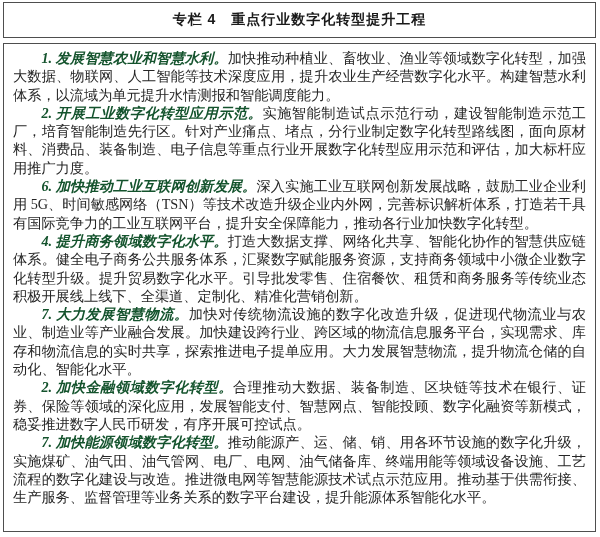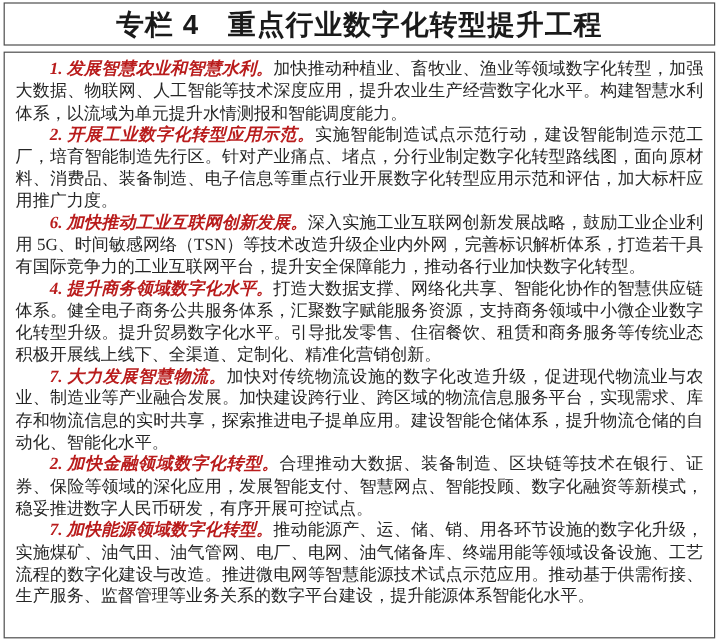--- a/index.html
+++ b/index.html
@@ -22,21 +22,21 @@
     top: 2px;
   }
   .panel-title {
     border: 1px solid #4e4e4e;
     height: 34px;
     display: flex;
     align-items: center;
     justify-content: center;
     font-family: "Liberation Sans", "DejaVu Sans", sans-serif;
     font-weight: bold;
-    font-size: 23px;
+    font-size: 14px;
     letter-spacing: 1px;
     color: #1a1a1a;
     background: #ffffff;
   }
   .panel-body {
     margin-top: 5px;
     border: 1px solid #4e4e4e;
     background: #ffffff;
     padding: 5px 9px 6px 9px;
     height: 476px;
@@ -48,31 +48,31 @@
     text-indent: 2em;
     text-align: justify;
     text-justify: inter-ideograph;
     font-size: 14.2px;
     line-height: 18.3px;
     color: #262626;
   }
   .lead {
     font-style: italic;
     font-weight: 600;
-    color: #b91c1c;
+    color: #14532d;
   }
 </style>
 </head>
 <body>
 
 <div class="panel">
   <div class="panel-title">专栏 4　重点行业数字化转型提升工程</div>
 
   <div class="panel-body">
     <p><span class="lead">1. 发展智慧农业和智慧水利。</span><span>加快推动种植业、畜牧业、渔业等领域数字化转型，加强大数据、物联网、人工智能等技术深度应用，提升农业生产经营数字化水平。构建智慧水利体系，以流域为单元提升水情测报和智能调度能力。</span></p>
     <p><span class="lead">2. 开展工业数字化转型应用示范。</span><span>实施智能制造试点示范行动，建设智能制造示范工厂，培育智能制造先行区。针对产业痛点、堵点，分行业制定数字化转型路线图，面向原材料、消费品、装备制造、电子信息等重点行业开展数字化转型应用示范和评估，加大标杆应用推广力度。</span></p>
     <p><span class="lead">6. 加快推动工业互联网创新发展。</span><span>深入实施工业互联网创新发展战略，鼓励工业企业利用 5G、时间敏感网络（TSN）等技术改造升级企业内外网，完善标识解析体系，打造若干具有国际竞争力的工业互联网平台，提升安全保障能力，推动各行业加快数字化转型。</span></p>
     <p><span class="lead">4. 提升商务领域数字化水平。</span><span>打造大数据支撑、网络化共享、智能化协作的智慧供应链体系。健全电子商务公共服务体系，汇聚数字赋能服务资源，支持商务领域中小微企业数字化转型升级。提升贸易数字化水平。引导批发零售、住宿餐饮、租赁和商务服务等传统业态积极开展线上线下、全渠道、定制化、精准化营销创新。</span></p>
-    <p><span class="lead">7. 大力发展智慧物流。</span><span>加快对传统物流设施的数字化改造升级，促进现代物流业与农业、制造业等产业融合发展。加快建设跨行业、跨区域的物流信息服务平台，实现需求、库存和物流信息的实时共享，探索推进电子提单应用。建设智能仓储体系，提升物流仓储的自动化、智能化水平。</span></p>
+    <p><span class="lead">7. 大力发展智慧物流。</span><span>加快对传统物流设施的数字化改造升级，促进现代物流业与农业、制造业等产业融合发展。加快建设跨行业、跨区域的物流信息服务平台，实现需求、库存和物流信息的实时共享，探索推进电子提单应用。大力发展智慧物流，提升物流仓储的自动化、智能化水平。</span></p>
     <p><span class="lead">2. 加快金融领域数字化转型。</span><span>合理推动大数据、装备制造、区块链等技术在银行、证券、保险等领域的深化应用，发展智能支付、智慧网点、智能投顾、数字化融资等新模式，稳妥推进数字人民币研发，有序开展可控试点。</span></p>
     <p><span class="lead">7. 加快能源领域数字化转型。</span><span>推动能源产、运、储、销、用各环节设施的数字化升级，实施煤矿、油气田、油气管网、电厂、电网、油气储备库、终端用能等领域设备设施、工艺流程的数字化建设与改造。推进微电网等智慧能源技术试点示范应用。推动基于供需衔接、生产服务、监督管理等业务关系的数字平台建设，提升能源体系智能化水平。</span></p>
   </div>
 </div>
 
 </body></html>

